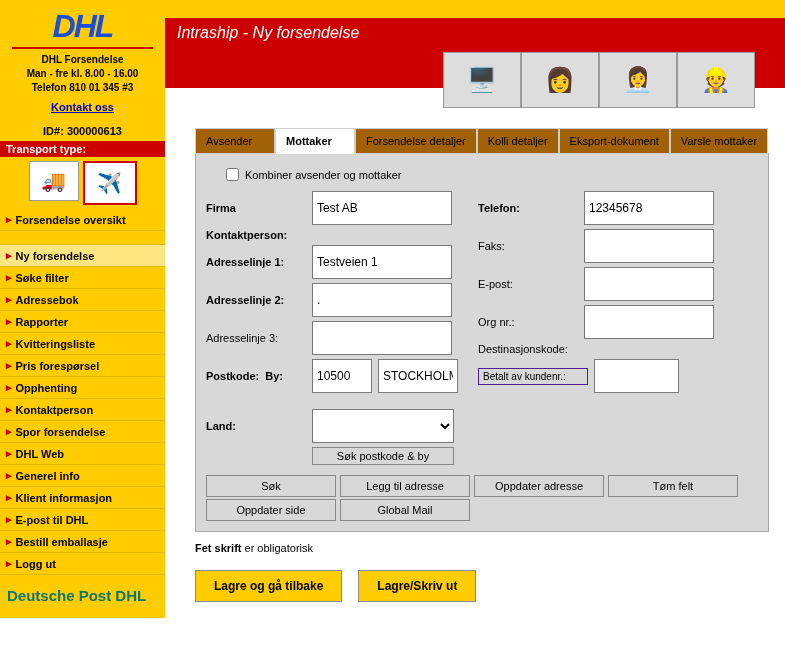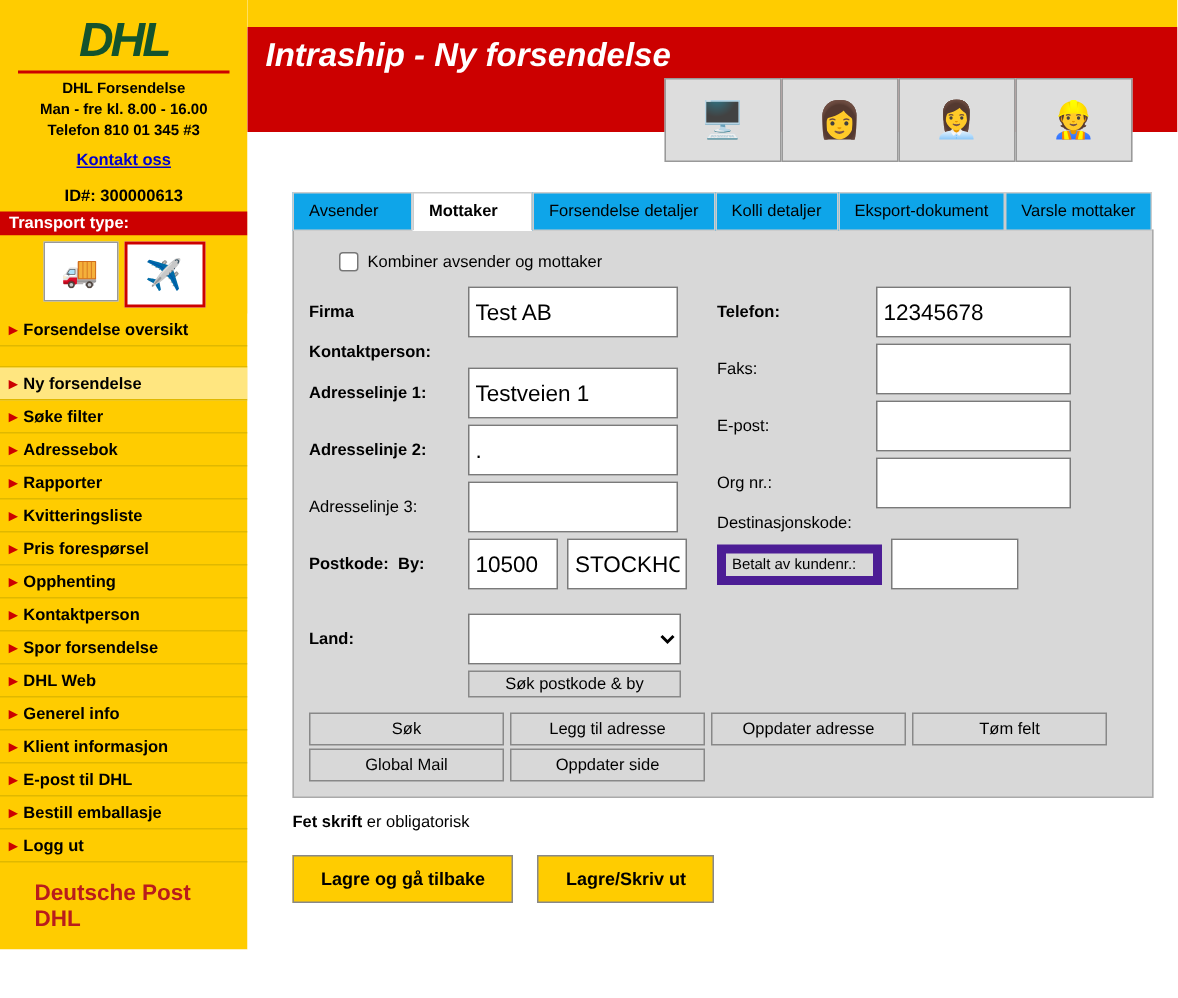--- a/index.html
+++ b/index.html
@@ -1,54 +1,54 @@
 <!DOCTYPE html>
 <html><head>
 <meta charset="utf-8">
 <style>
 * { box-sizing: border-box; margin: 0; padding: 0; font-family: Arial, sans-serif; }
 body { background: #fff; width: 785px; }
 .container { display: flex; }
 .sidebar { width: 165px; background: #ffcc00; }
 .logo-area { text-align: center; padding: 8px 4px; }
-.logo { font-family: Arial Black, sans-serif; font-size: 32px; font-style: italic; color: #14532d; font-weight: 900; letter-spacing: -2px; text-align: center; }
+.logo { font-family: Arial Black, sans-serif; font-size: 32px; font-style: italic; color: #1d4ed8; font-weight: 900; letter-spacing: -2px; text-align: center; }
 .logo-underline { height: 2px; background: #cc0000; margin: 2px 8px 4px; }
 .support-text { font-size: 10px; font-weight: bold; text-align: center; line-height: 14px; }
 .contact-link { font-size: 11px; color: #0000cc; font-weight: bold; text-decoration: underline; display: block; margin-top: 6px; }
 .id-line { font-size: 11px; font-weight: bold; text-align: center; padding: 4px 0; }
 .transport-header { background: #cc0000; color: #fff; font-size: 11px; font-weight: bold; padding: 2px 6px; }
 .transport-images { display: flex; justify-content: center; gap: 4px; padding: 4px; background: #ffcc00; }
 .transport-img { width: 50px; height: 40px; background: #fff; border: 1px solid #999; display: flex; align-items: center; justify-content: center; font-size: 20px; }
 .transport-img.selected { border: 2px solid #cc0000; width: 54px; height: 44px; }
 .nav-item { display: flex; align-items: center; padding: 4px 6px; border-bottom: 1px solid #e0b800; font-size: 11px; font-weight: bold; cursor: pointer; }
 .nav-item.active { background: #ffe680; }
 .nav-arrow { color: #cc0000; margin-right: 4px; font-weight: bold; }
 .nav-spacer { height: 14px; border-bottom: 1px solid #e0b800; }
-.footer-logo { padding: 12px 23px; font-size: 15px; font-weight: bold; color: #b91c1c; }
+.footer-logo { padding: 12px 7px; font-size: 15px; font-weight: bold; color: #0f766e; }
 
 .main { flex: 1; background: #fff; }
 .top-yellow { height: 18px; background: #ffcc00; }
 .header-red { background: #cc0000; color: #fff; padding: 6px 12px 0 12px; position: relative; height: 70px; }
-.header-title { font-size: 22px; font-weight: bold; font-style: italic; }
+.header-title { font-size: 16px; font-weight: normal; font-style: italic; }
 .header-images { position: absolute; right: 30px; bottom: -20px; display: flex; gap: 0; }
 .header-img { width: 78px; height: 56px; background: #ddd; border: 1px solid #999; display: flex; align-items: center; justify-content: center; font-size: 24px; }
 .content-pad { padding: 40px 16px 16px 30px; }
 
 .tabs { display: flex; }
-.tab { padding: 6px 10px; font-size: 11px; background: #0ea5e9; border: 1px solid #ccc; cursor: pointer; min-width: 80px; }
+.tab { padding: 6px 10px; font-size: 11px; background: #a16207; border: 1px solid #ccc; cursor: pointer; min-width: 80px; }
 .tab.active { background: #fff; font-weight: bold; border-bottom: 1px solid #fff; }
 
 .form-panel { background: #d8d8d8; border: 1px solid #aaa; padding: 10px; margin-top: -1px; }
 .combine-row { padding: 4px 0 10px 20px; display: flex; align-items: center; gap: 6px; font-size: 11px; }
 .form-grid { display: flex; gap: 20px; }
 .col { display: flex; flex-direction: column; gap: 4px; }
 .form-row { display: flex; align-items: center; gap: 6px; }
 .label { width: 100px; font-size: 11px; }
 .label.bold { font-weight: bold; }
-.input { height: 16px; border: 1px solid #7a7a7a; background: #fff; padding: 16px 4px; font-size: 15px; }
+.input { height: 16px; border: 1px solid #7a7a7a; background: #fff; padding: 16px 4px; font-size: 12px; }
 .input.w1 { width: 140px; }
 .input.w2 { width: 60px; }
 .input.w3 { width: 80px; }
 .input.w4 { width: 130px; }
 .input.w5 { width: 85px; }
 select.input { width: 142px; }
 .btn-gray { background: #d8d8d8; border: 1px solid #888; font-size: 11px; padding: 2px 8px; cursor: pointer; }
 .btn-row { display: flex; gap: 4px; margin-top: 10px; }
 .btn-gray.wide { width: 130px; height: 22px; }
 
@@ -223,35 +223,35 @@
                 <input class="input w4" value="" style="">
               </div>
             <div class="form-row">
                 <span class="label">Org nr.:</span>
                 <input class="input w4" value="" style="">
               </div>
             <div class="form-row">
                 <span class="label">Destinasjonskode:</span>
               </div>
             <div class="form-row">
-                <span class="label" style="width:110px;border:6px solid #4c1d95;background:#d8d8d8;padding:2px 4px;font-size:10px">Betalt av kundenr.:</span>
+                <span class="label" style="width:110px;border:1px solid #4c1d95;background:#d8d8d8;padding:2px 4px;font-size:10px">Betalt av kundenr.:</span>
                 <input class="input w5" value="" style="">
               </div>
           </div>
         </div>
 
         <div class="btn-row">
           <button class="btn-gray wide">Søk</button>
           <button class="btn-gray wide">Legg til adresse</button>
           <button class="btn-gray wide">Oppdater adresse</button>
           <button class="btn-gray wide">Tøm felt</button>
         </div>
         <div class="btn-row" style="margin-top:2px">
+          <button class="btn-gray wide">Oppdater side</button>
           <button class="btn-gray wide">Global Mail</button>
-          <button class="btn-gray wide">Oppdater side</button>
         </div>
       </div>
 
       <div class="note"><b>Fet skrift</b><span> er obligatorisk</span></div>
 
       <div class="action-btns">
         <button class="btn-yellow">Lagre og gå tilbake</button>
         <button class="btn-yellow">Lagre/Skriv ut</button>
       </div>
     </div>

